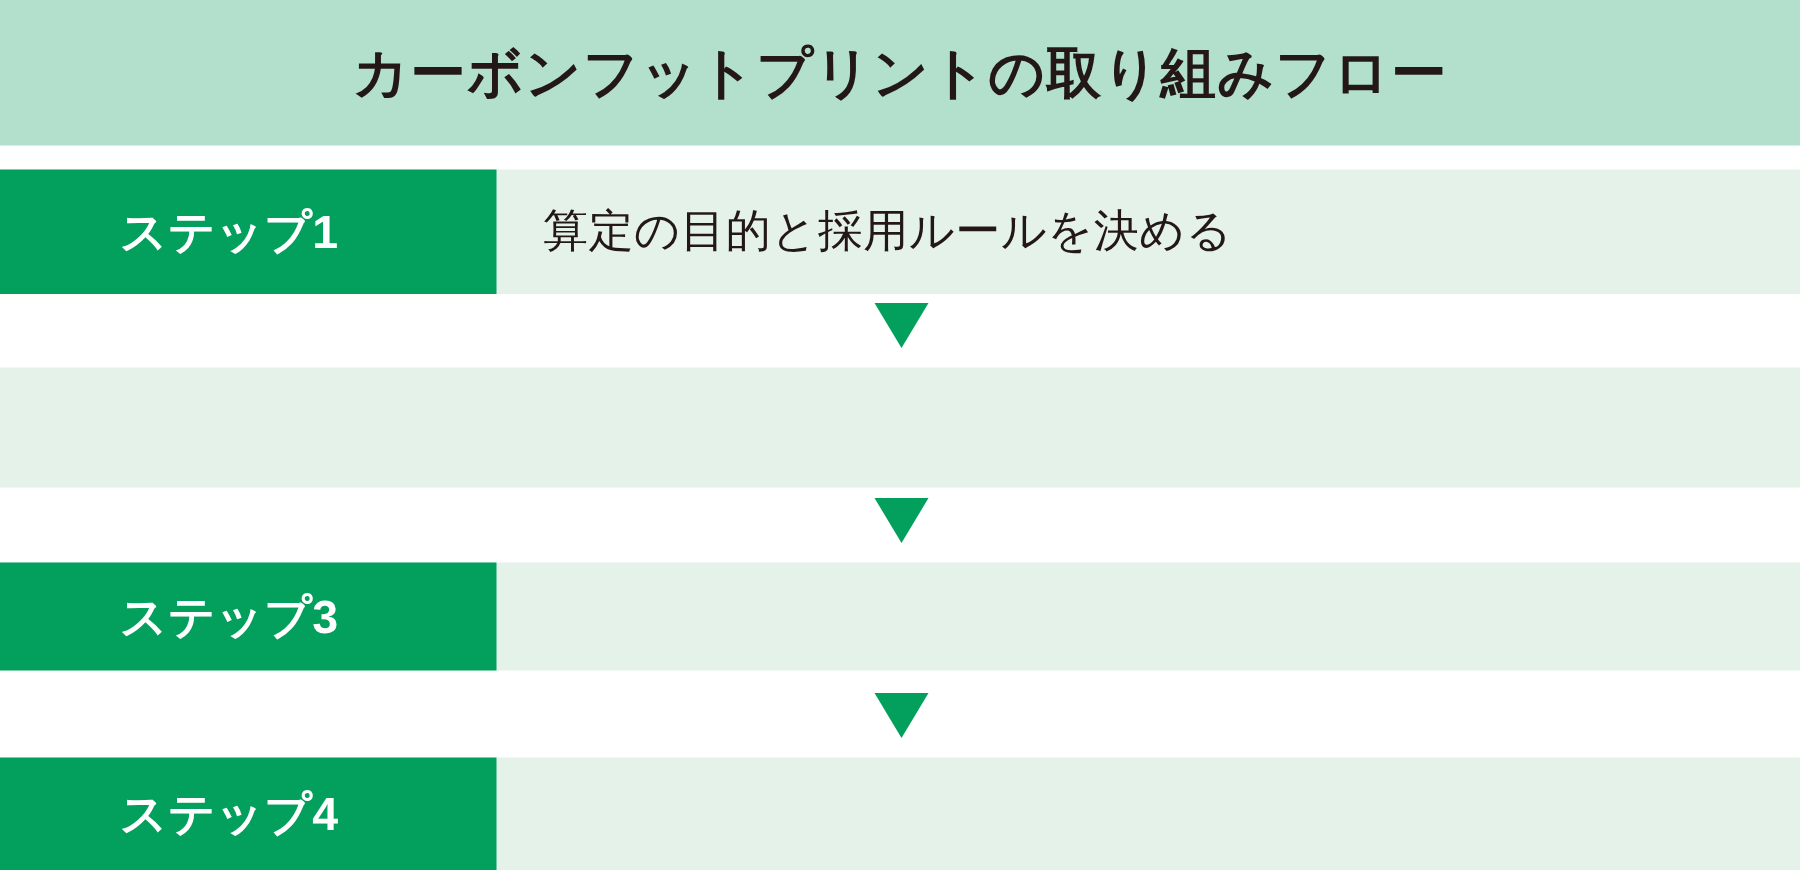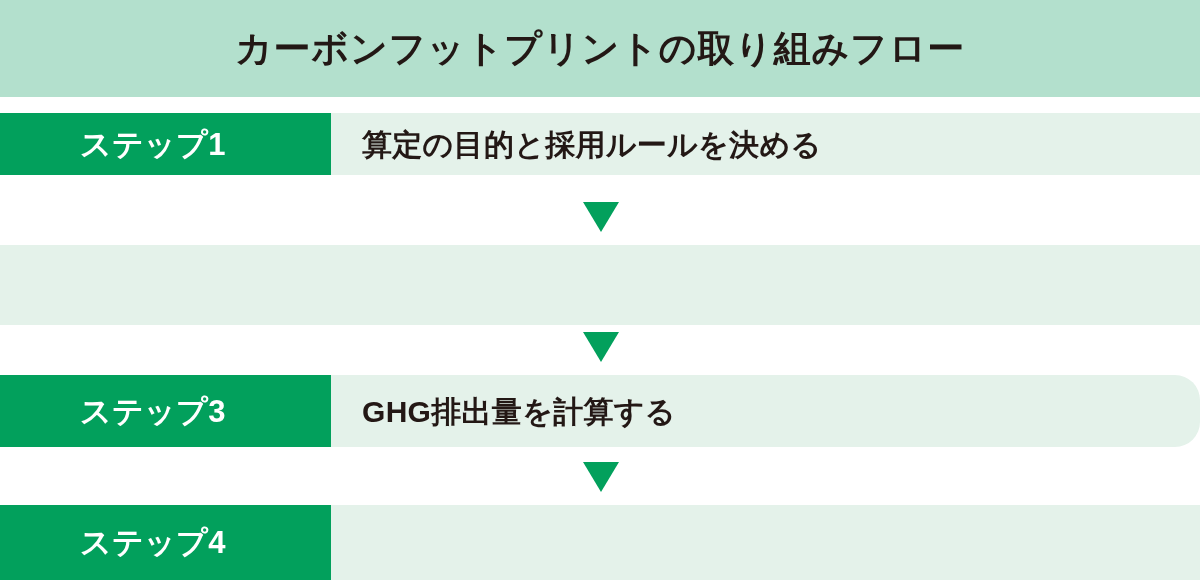--- a/index.html
+++ b/index.html
@@ -46,23 +46,23 @@
 
   
   .step-row {
     position: absolute;
     left: 0;
     width: 1200px;
     display: flex;
     align-items: stretch;
     background: #e4f2ea;
   }
-  .step-row-1 { top: 113px; height: 62px; }
+  .step-row-1 { top: 113px; height: 83px; }
   .step-row-2 { top: 245px; height: 80px; }
-  .step-row-3 { top: 375px; height: 72px; border-radius: 25px; }
+  .step-row-3 { top: 375px; height: 72px; }
   .step-row-4 { top: 505px; height: 75px; }
 
   .step-badge {
     width: 331px;
     min-width: 331px;
     background: #02a05c;
     display: flex;
     align-items: center;
     box-sizing: border-box;
     padding-left: 80px;
@@ -79,21 +79,21 @@
   .step-body {
     flex: 1 1 auto;
     display: flex;
     align-items: center;
     box-sizing: border-box;
     padding-left: 31px;
   }
   .step-body-text {
     color: #231815;
     font-size: 30px;
-    font-weight: bold;
+    font-weight: normal;
     letter-spacing: 0.01em;
     line-height: 1.1;
     white-space: nowrap;
   }
 
   
   .flow-arrow {
     position: absolute;
     width: 0;
     height: 0;
@@ -127,23 +127,20 @@
 
   <div class="step-row step-row-2">
   </div>
 
   <div class="flow-arrow flow-arrow-2"></div>
 
   <div class="step-row step-row-3">
     <div class="step-badge">
       <span class="step-badge-label">ステップ3</span>
     </div>
-    <div class="step-body">
-      <span class="step-body-text">GHG排出量を計算する</span>
-    </div>
   </div>
 
   <div class="flow-arrow flow-arrow-3"></div>
 
   <div class="step-row step-row-4">
     <div class="step-badge">
       <span class="step-badge-label">ステップ4</span>
     </div>
   </div>
 

